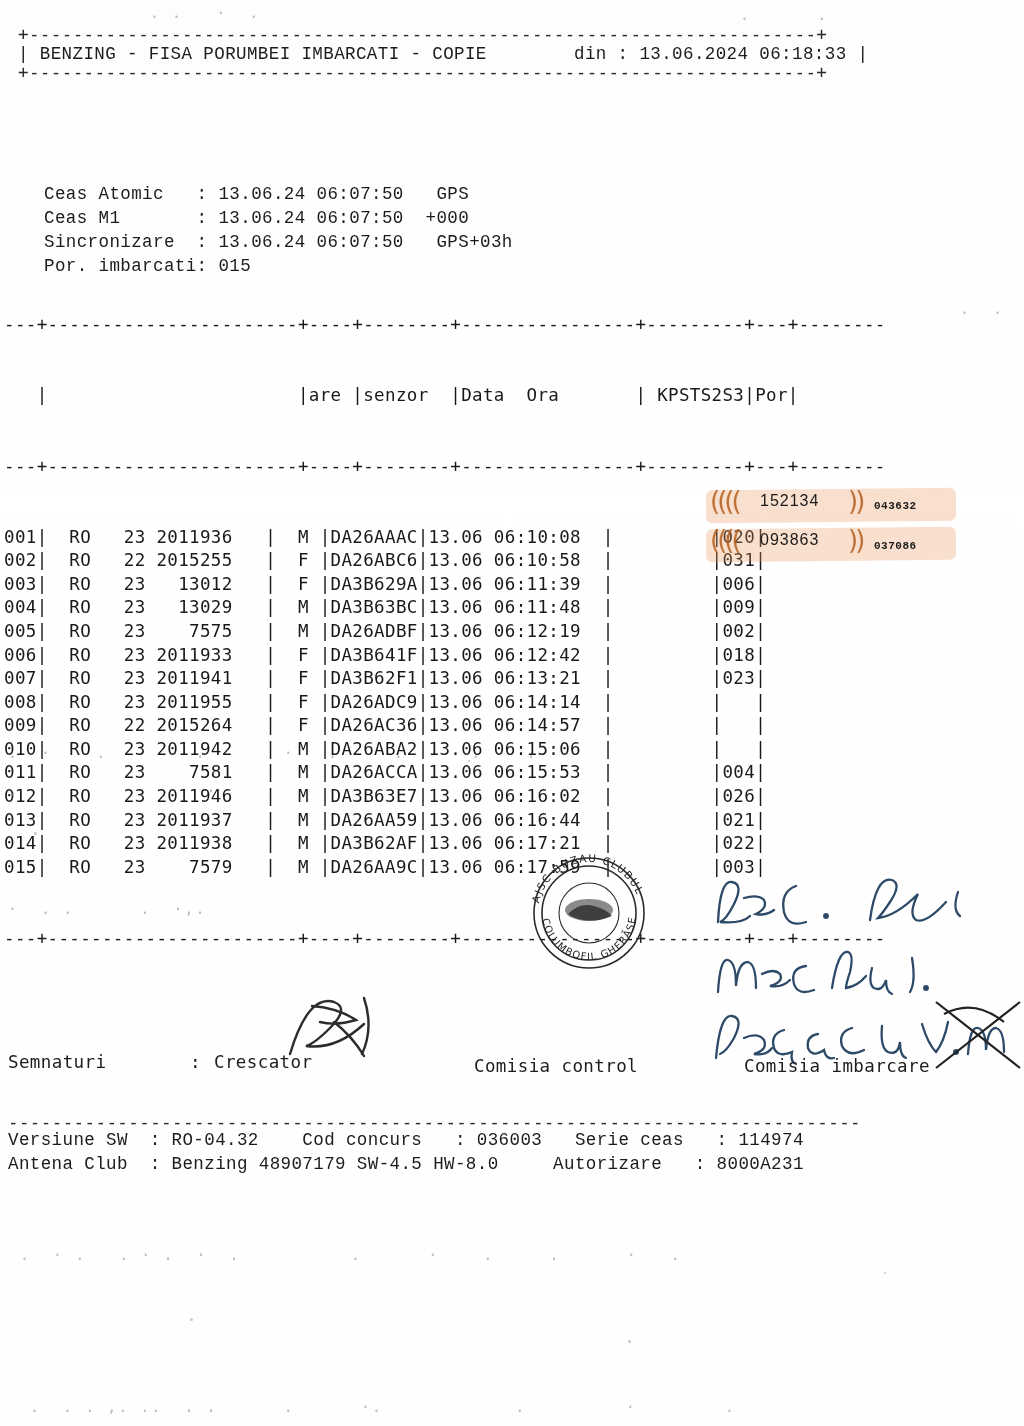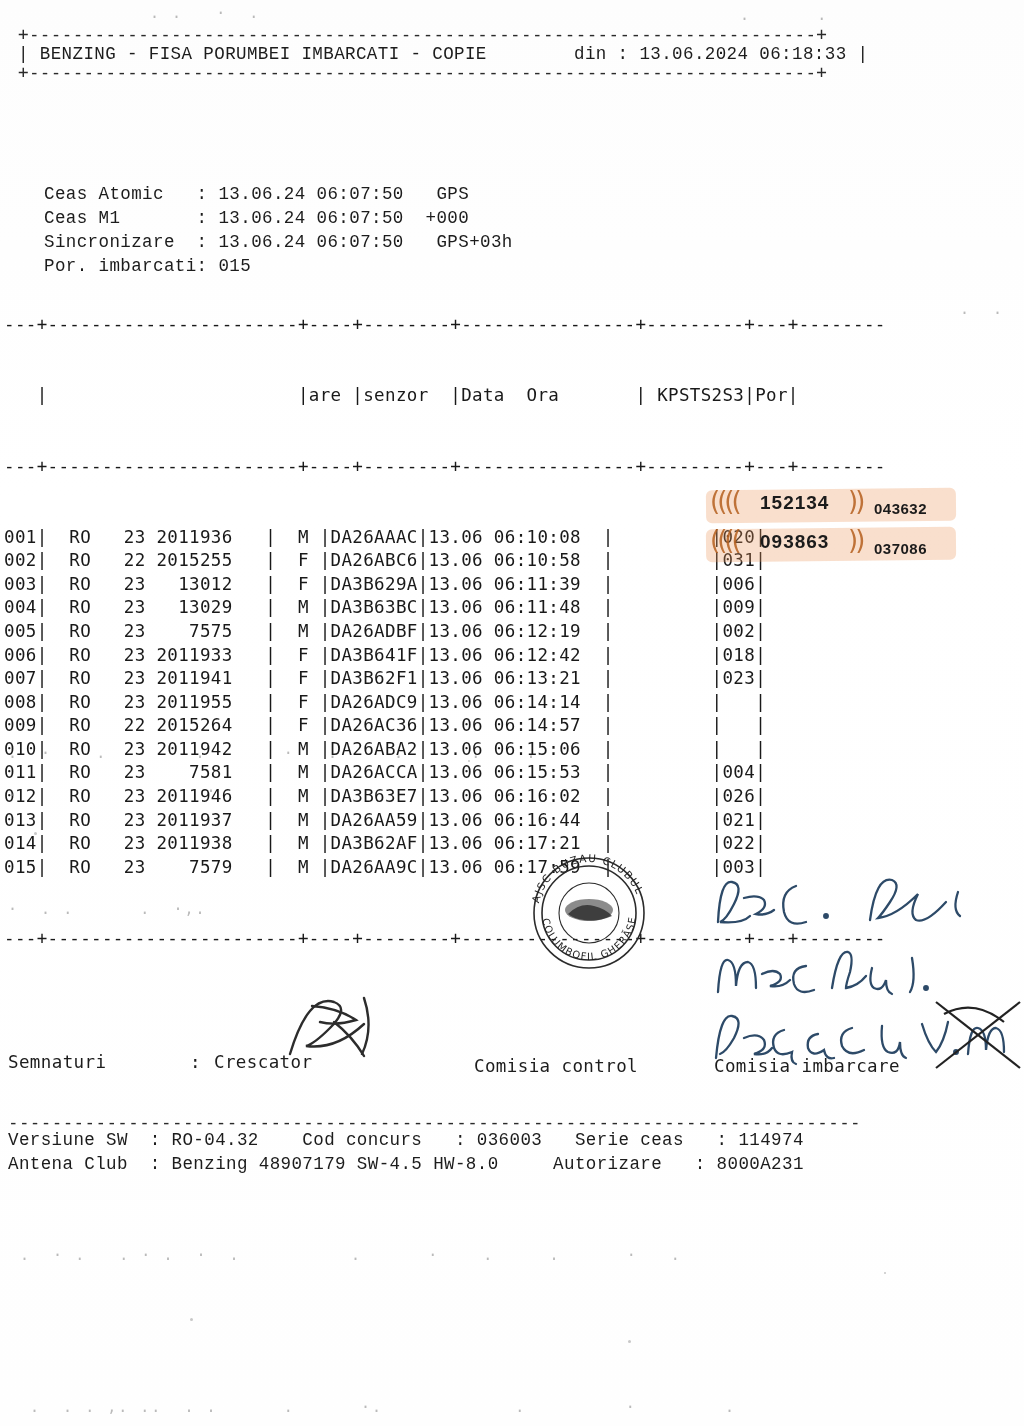--- a/index.html
+++ b/index.html
@@ -62,29 +62,30 @@
 
   
   .ink {
     position: absolute;
     font-family: "DejaVu Serif", serif;
     color: #23405e;
   }
   .ink-num {
     position: absolute;
     font-family: "Liberation Sans", sans-serif;
-    font-weight: 700;
-    font-size: 19px;
+    font-weight: 400;
+    font-size: 16px;
     color: #1b1b1b;
     letter-spacing: 1px;
   }
   .ink-num.small {
-    font-size: 15px;
+    font-size: 11px;
     font-weight: 700;
     letter-spacing: 0.5px;
+    font-family: Liberation Mono, monospace;
   }
   .highlight {
     position: absolute;
     background: rgba(236, 150, 90, 0.30);
     border-radius: 6px;
     transform: rotate(-0.6deg);
   }
   .scribble {
     position: absolute;
     color: #b5601f;
@@ -249,21 +250,21 @@
       <path d="M36 14 q26 2 44 14 q-20 6 -36 2"></path>
       <path d="M58 30 q18 14 30 34"></path>
       <path d="M88 6 q10 30 -2 56"></path>
     </g>
   </svg>
 
   <div class="siglbl" style="left:8px; top:1052px;">Semnaturi</div>
   <div class="siglbl" style="left:190px; top:1052px;">:</div>
   <div class="siglbl" style="left:214px; top:1052px;">Crescator</div>
   <div class="siglbl" style="left:474px; top:1056px;">Comisia control</div>
-  <div class="siglbl" style="left:714px; top:1056px;">Comisia imbarcare</div>
+  <div class="siglbl" style="left:744px; top:1056px;">Comisia imbarcare</div>
 
   <div class="rule" id="foot-rule">------------------------------------------------------------------------------</div>
   <div class="mono" id="foot-block"><span style="display:block">Versiune SW  : RO-04.32    Cod concurs   : 036003   Serie ceas   : 114974</span><span style="display:block">Antena Club  : Benzing 48907179 SW-4.5 HW-8.0     Autorizare   : 8000A231</span></div>
 
   <div class="smudge" style="left:150px; top:4px;">. .   ·  .</div>
   <div class="smudge" style="left:740px; top:6px;">.      .</div>
   <div class="smudge" style="left:8px; top:744px;">.  ·    .        .       ·   .     .      .    .</div>
   <div class="smudge" style="left:8px; top:782px;">.                 ·                          .</div>
   <div class="smudge" style="left:8px; top:900px;">·  . .      .  ·,.</div>
   <div class="smudge" style="left:20px; top:1246px;">.  · .   . · .  ·  .          .      ·    .     .      ·   .</div>

